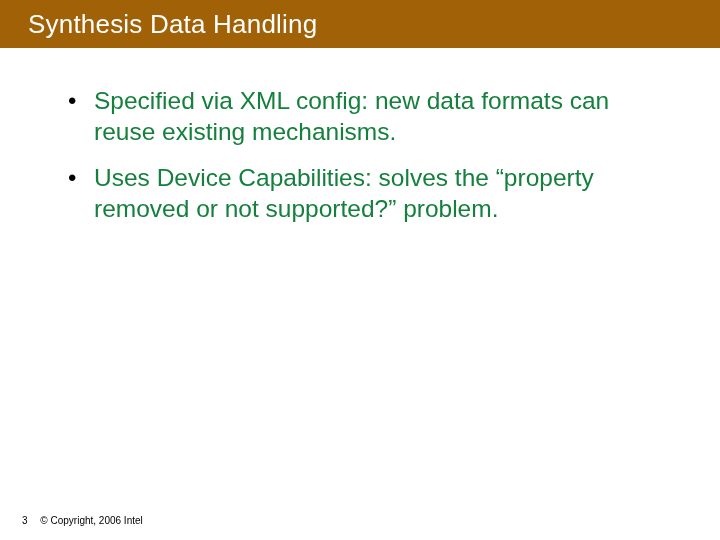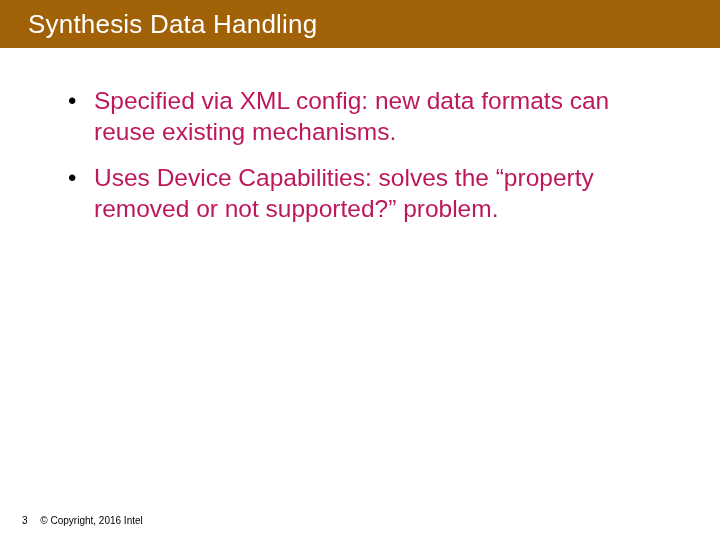--- a/index.html
+++ b/index.html
@@ -40,21 +40,21 @@
     list-style: none;
     margin: 0;
     padding: 0;
   }
   ul.bullets > li {
     position: relative;
     padding-left: 34px;
     font-size: 24.5px;
     line-height: 1.25;
     margin-bottom: 16px;
-    color: #be185d;
+    color: #15803d;
   }
   ul.bullets > li::before {
     content: "•";
     position: absolute;
     left: 8px;
     top: 0;
     font-size: 24px;
     color: #000;
   }
   .footer {
@@ -79,16 +79,16 @@
 
   <div class="body">
     <ul class="bullets">
       <li>Specified via XML config: new data formats can reuse existing mechanisms.</li>
       <li>Uses Device Capabilities: solves the “property removed or not supported?” problem.</li>
     </ul>
   </div>
 
   <div class="footer">
     <span class="page-num">3</span>
-    <span>© Copyright, 2016 Intel</span>
+    <span>© Copyright, 2006 Intel</span>
   </div>
 
 </div>
 
 </body></html>

